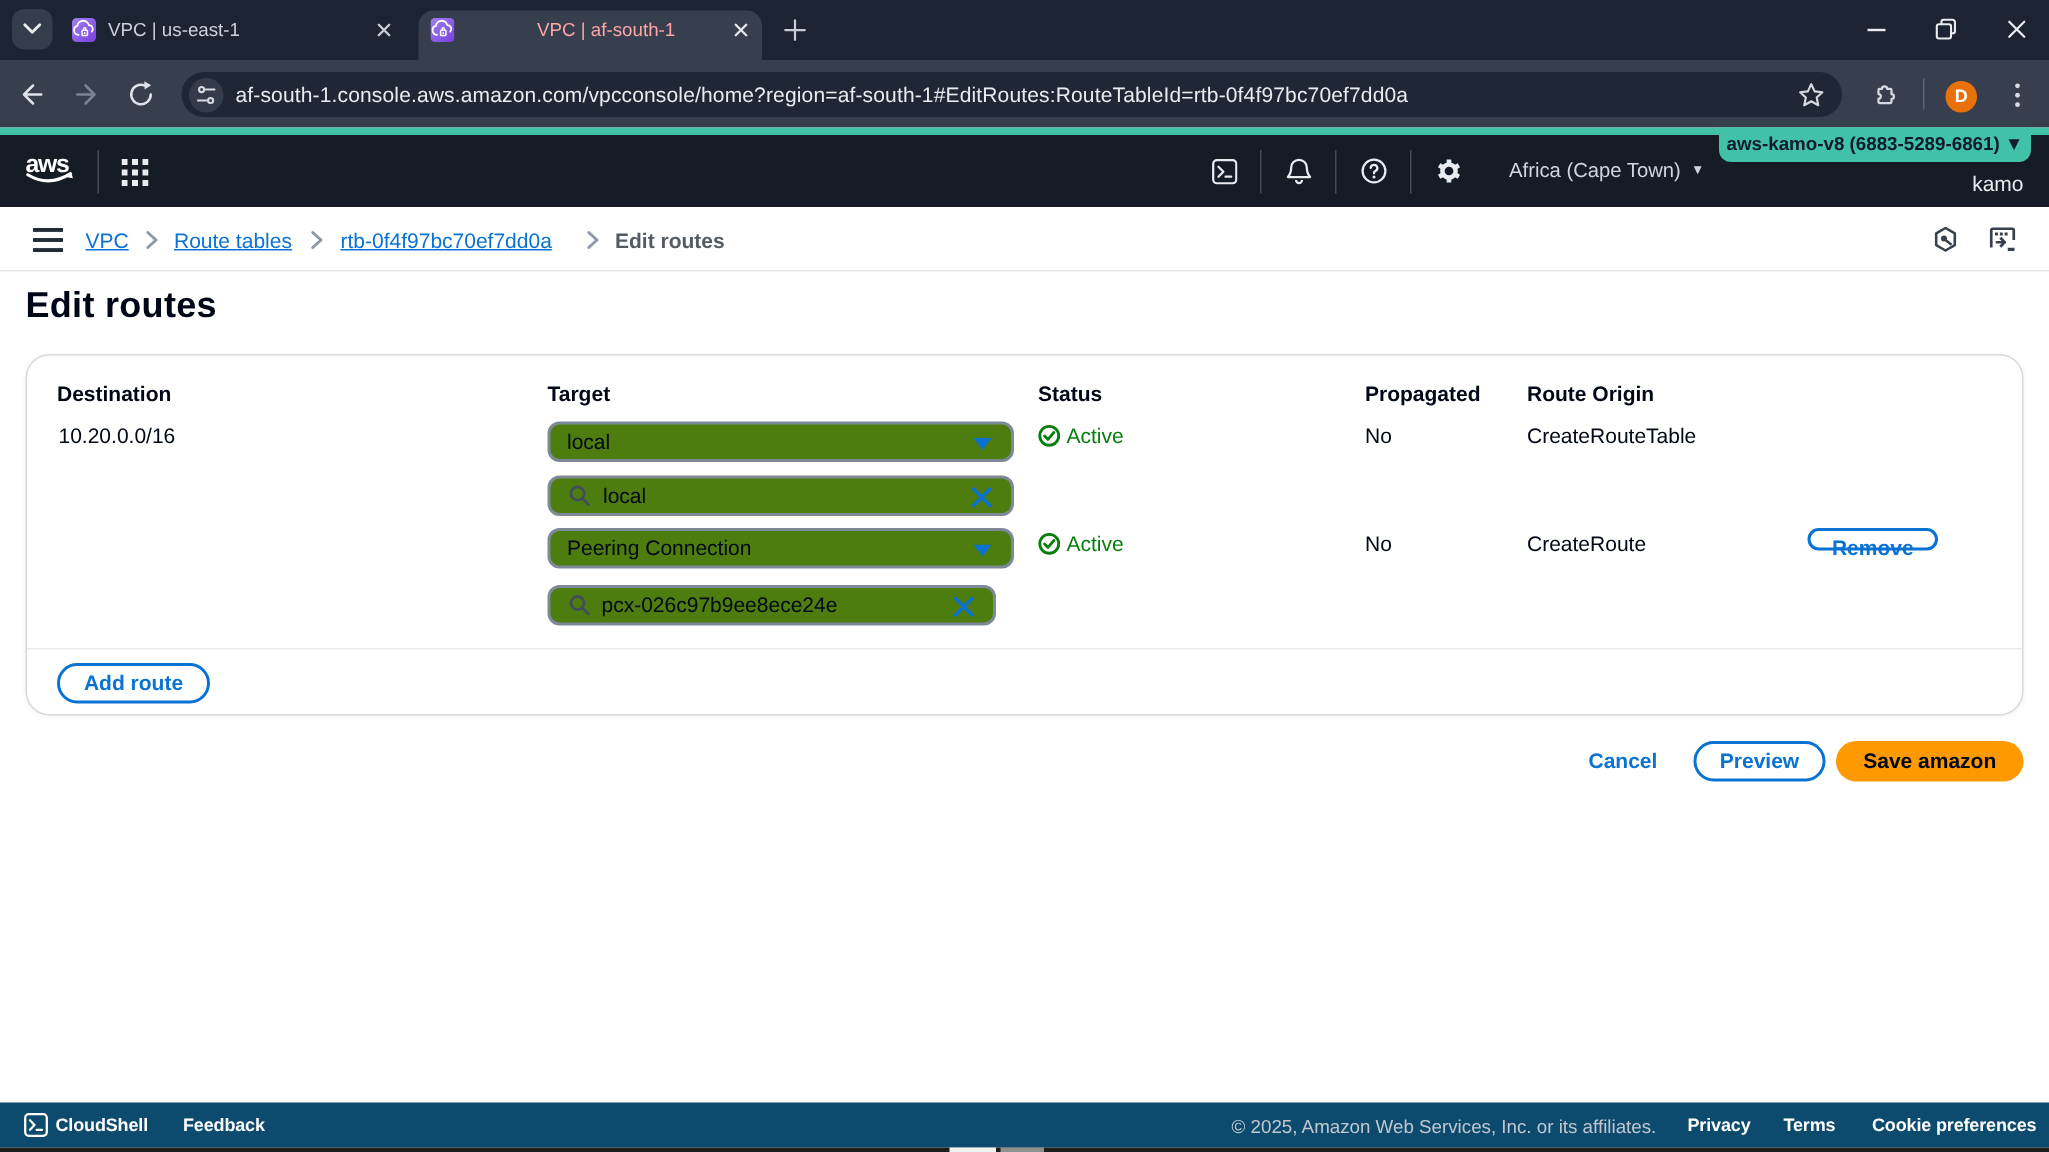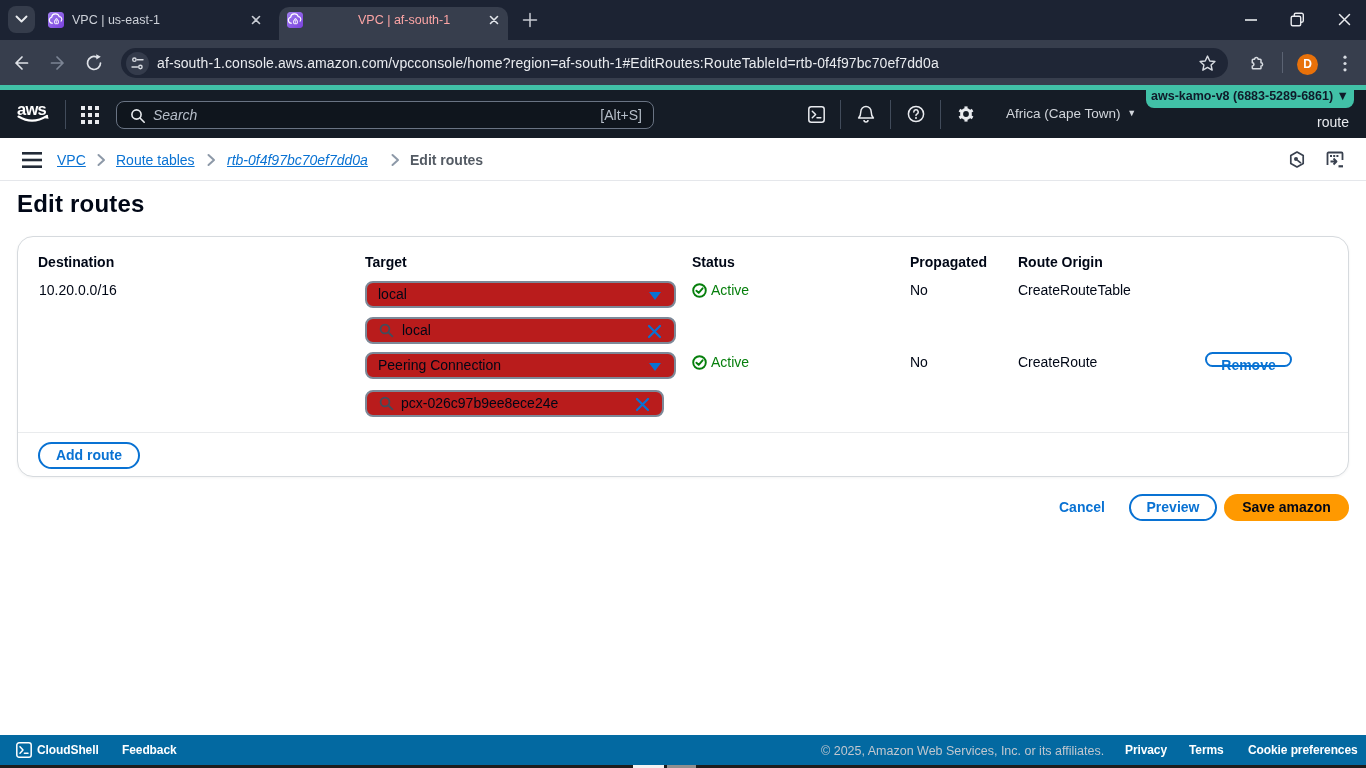--- a/index.html
+++ b/index.html
@@ -34,33 +34,33 @@
   
   #crumbs { left:0; top:138px; width:1366px; height:43px; background:#fff; border-bottom:1px solid #e5e7eb; }
   .crumblink { color:#0972d3; text-decoration:underline; font-size:14px; }
   .crumbcur { color:#545b64; font-weight:bold; font-size:14px; }
 
   
   #pagetitle { left:17px; top:190px; font-size:24px; font-weight:bold; color:#000716; letter-spacing:0.2px; }
   #card { left:17px; top:236px; width:1332px; height:241px; background:#fff; border:1px solid #d6dade; border-radius:16px; box-shadow:0 1px 3px rgba(0,7,22,0.05); }
   .colhead { position:absolute; top:17px; font-size:14px; font-weight:bold; color:#000716; }
   .celltext { position:absolute; font-size:14px; color:#000716; }
-  .ctl { position:absolute; height:27px; border:2px solid #7d8998; border-radius:8px; background:#b91c1c; display:flex; align-items:center; }
+  .ctl { position:absolute; height:27px; border:2px solid #7d8998; border-radius:8px; background:#4d7c0f; display:flex; align-items:center; }
   .ctl .txt { font-size:14px; color:#000716; white-space:nowrap; position:relative; top:-1px; }
   .statusrow { position:absolute; left:674px; display:flex; align-items:center; gap:4px; }
   .statusrow span { color:#067f0c; font-size:14px; }
   .pillbtn { position:absolute; border:2px solid #0972d3; border-radius:20px; background:#fff; color:#0972d3; font-weight:bold; font-size:14px; text-align:center; }
   #carddivider { left:0px; top:195px; width:1330px; height:1px; background:#e9ebed; position:absolute; }
 
   #cancelbtn { left:1059px; top:494px; width:44px; height:27px; color:#0972d3; font-weight:bold; font-size:14px; line-height:27px; }
   #previewbtn { left:1129px; top:494px; width:88px; height:27px; line-height:23px; }
   #savebtn { left:1224px; top:494px; width:125px; height:27px; border-radius:20px; background:#ff9900; color:#000716; font-weight:bold; font-size:14px; text-align:center; line-height:27px; }
 
   
-  #footer { left:0; top:735px; width:1366px; height:30px; background:#0369a1; color:#fff; }
+  #footer { left:0; top:735px; width:1366px; height:30px; background:#0c4a6e; color:#fff; }
   #footer .b { font-weight:bold; font-size:12px; letter-spacing:-0.1px; color:#fff; position:absolute; top:8px; }
   #bottomstrip { left:0; top:765px; width:1366px; height:3px; background:#1d1d1d; }
   #bs-white { left:633px; top:765px; width:31px; height:3px; background:#f2f2f2; }
   #bs-gray { left:667px; top:765px; width:29px; height:3px; background:#8f8f8f; }
 </style>
 </head>
 <body>
   <div id="topbar" class="abs">
 
     <svg class="favicon" style="left:48px; top:12px;" viewBox="0 0 16 16">
@@ -175,28 +175,20 @@
         <rect x="7" y="0" width="4" height="4"></rect>
         <rect x="14" y="0" width="4" height="4"></rect>
         <rect x="0" y="7" width="4" height="4"></rect>
         <rect x="7" y="7" width="4" height="4"></rect>
         <rect x="14" y="7" width="4" height="4"></rect>
         <rect x="0" y="14" width="4" height="4"></rect>
         <rect x="7" y="14" width="4" height="4"></rect>
         <rect x="14" y="14" width="4" height="4"></rect>
       </g>
     </svg>
-    <div id="searchbox">
-      <svg style="position:absolute; left:13px; top:6px; width:16px; height:16px;" viewBox="0 0 16 16">
-        <circle cx="6.5" cy="6.5" r="4.6" fill="none" stroke="#e9ebef" stroke-width="1.6"></circle>
-        <line x1="10" y1="10" x2="14.2" y2="14.2" stroke="#e9ebef" stroke-width="1.6" stroke-linecap="round"></line>
-      </svg>
-      <span style="position:absolute; left:36px; top:5px; font-size:14px; font-style:italic; color:#b6bec9;">Search</span>
-      <span style="position:absolute; right:11px; top:5px; font-size:14px; color:#b6bec9;">[Alt+S]</span>
-    </div>
 
     <svg class="abs" style="left:808px; top:16px; width:17px; height:17px;" viewBox="0 0 17 17">
       <rect x="0.8" y="0.8" width="15.4" height="15.4" rx="2.5" fill="none" stroke="#e9ebef" stroke-width="1.5"></rect>
       <path d="M4.3 5.2 L7.6 8.5 L4.3 11.8" stroke="#e9ebef" stroke-width="1.5" fill="none" stroke-linecap="round" stroke-linejoin="round"></path>
       <line x1="9" y1="11.8" x2="12.8" y2="11.8" stroke="#e9ebef" stroke-width="1.5" stroke-linecap="round"></line>
     </svg>
     <div class="hsep" style="left:840px;"></div>
 
     <svg class="abs" style="left:857px; top:15px; width:18px; height:19px;" viewBox="0 0 18 19">
       <path d="M9 1.5 a5.2 5.2 0 0 1 5.2 5.2 c0 3.6 1.3 5.3 2.2 6.3 H1.6 c0.9 -1 2.2 -2.7 2.2 -6.3 A5.2 5.2 0 0 1 9 1.5 Z" fill="none" stroke="#e9ebef" stroke-width="1.5" stroke-linejoin="round"></path>
@@ -217,39 +209,39 @@
         <line x1="9.00" y1="4.50" x2="9.00" y2="1.40"></line>
         <line x1="12.90" y1="6.75" x2="15.58" y2="5.20"></line>
         <line x1="12.90" y1="11.25" x2="15.58" y2="12.80"></line>
         <line x1="9.00" y1="13.50" x2="9.00" y2="16.60"></line>
         <line x1="5.10" y1="11.25" x2="2.42" y2="12.80"></line>
         <line x1="5.10" y1="6.75" x2="2.42" y2="5.20"></line>
       </g>
       <circle cx="9" cy="9" r="2" fill="#151c26"></circle>
     </svg>
     <div id="region">Africa (Cape Town) <span style="font-size:9px; position:relative; top:-2px; left:3px;">▼</span></div>
-    <div id="kamo">route</div>
+    <div id="kamo">kamo</div>
   </div>
   <div id="tag" class="abs">aws-kamo-v8 (6883-5289-6861) ▼</div>
   <div id="crumbs" class="abs">
 
     <svg class="abs" style="left:22px; top:14px; width:20px; height:16px;" viewBox="0 0 20 16">
       <rect x="0" y="0" width="20" height="2.6" fill="#232b37"></rect>
       <rect x="0" y="6.7" width="20" height="2.6" fill="#232b37"></rect>
       <rect x="0" y="13.4" width="20" height="2.6" fill="#232b37"></rect>
     </svg>
     <span class="abs crumblink" style="left:57px; top:14px;">VPC</span>
     <svg class="abs" style="left:95px; top:15px; width:12px; height:14px;" viewBox="0 0 12 14">
       <path d="M3.5 2 L9 7 L3.5 12" stroke="#8d99a8" stroke-width="2" fill="none" stroke-linecap="round" stroke-linejoin="round"></path>
     </svg>
     <span class="abs crumblink" style="left:116px; top:14px;">Route tables</span>
     <svg class="abs" style="left:205px; top:15px; width:12px; height:14px;" viewBox="0 0 12 14">
       <path d="M3.5 2 L9 7 L3.5 12" stroke="#8d99a8" stroke-width="2" fill="none" stroke-linecap="round" stroke-linejoin="round"></path>
     </svg>
-    <span class="abs crumblink" style="left:227px; top:14px;font-style:italic;">rtb-0f4f97bc70ef7dd0a</span>
+    <span class="abs crumblink" style="left:227px; top:14px;">rtb-0f4f97bc70ef7dd0a</span>
     <svg class="abs" style="left:389px; top:15px; width:12px; height:14px;" viewBox="0 0 12 14">
       <path d="M3.5 2 L9 7 L3.5 12" stroke="#8d99a8" stroke-width="2" fill="none" stroke-linecap="round" stroke-linejoin="round"></path>
     </svg>
     <span class="abs crumbcur" style="left:410px; top:14px;">Edit routes</span>
 
     <svg class="abs" style="left:1289px; top:13px; width:16px; height:17px;" viewBox="0 0 16 17">
       <path d="M8 1 L14.2 4.6 V12.4 L8 16 L1.8 12.4 V4.6 Z" fill="none" stroke="#39414f" stroke-width="1.7" stroke-linejoin="round"></path>
       <circle cx="7" cy="8" r="2" fill="#39414f"></circle>
       <line x1="8.2" y1="9.2" x2="12" y2="12.2" stroke="#39414f" stroke-width="1.7"></line>
     </svg>

